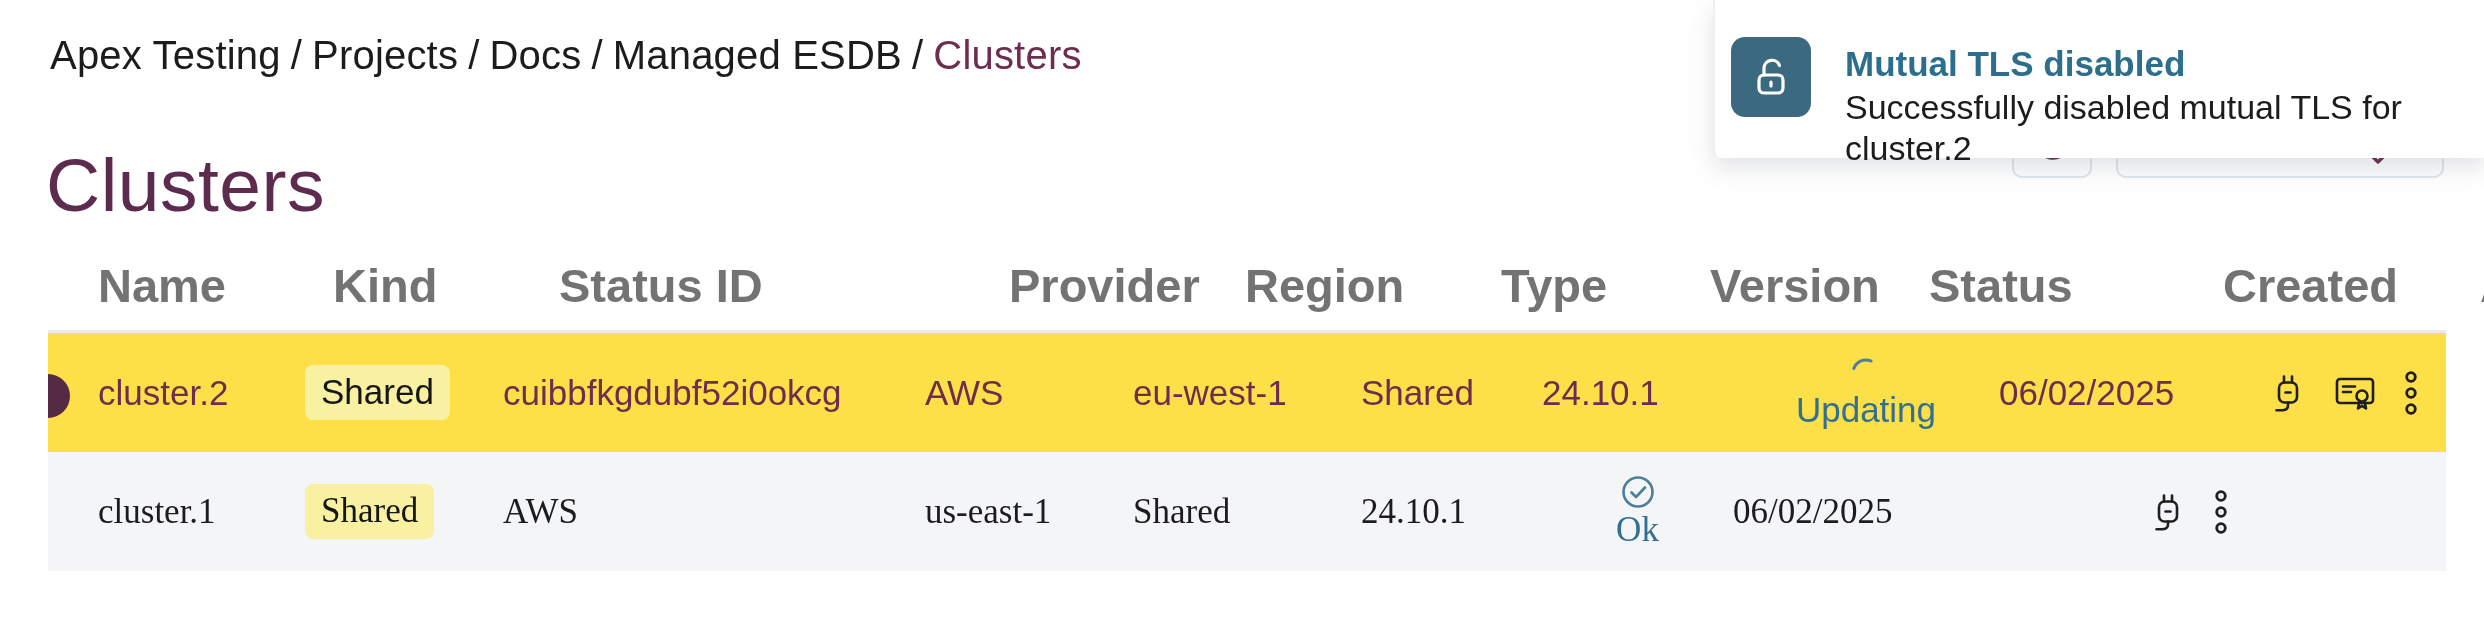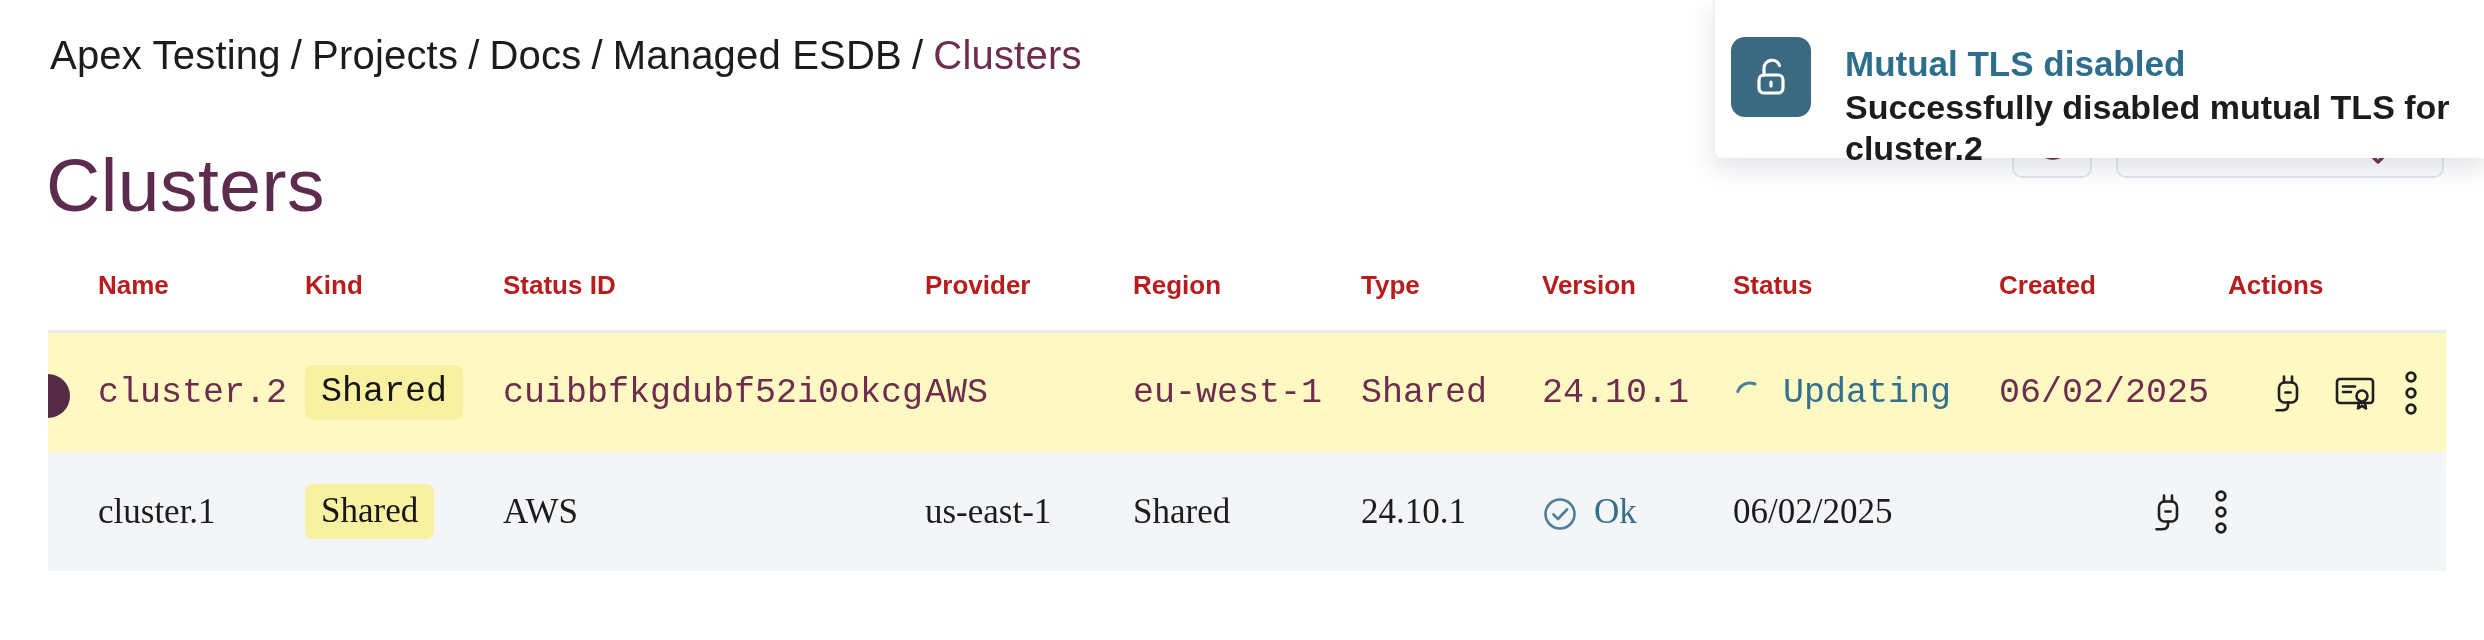--- a/index.html
+++ b/index.html
@@ -38,44 +38,44 @@
     border-bottom-left-radius:8px;
     box-shadow:0 10px 24px rgba(90,100,110,.18);
   }
   .toast-icon{
     position:absolute;left:16px;top:37px;width:80px;height:80px;
     background:var(--c-toast_icon_bg,#3b697f);border-radius:14px;
     display:flex;align-items:center;justify-content:center;
   }
   .toast-text{position:absolute;left:130px;top:16px;width:630px;}
   .toast-title{font-size:35px;font-weight:700;color:var(--c-toast_title,#2d6e8c);line-height:42px;margin-top:27px;}
-  .toast-msg{font-size:34px;color:#1c1c1e;line-height:41px;margin-top:2px;font-weight:bold;}
+  .toast-msg{font-size:34px;color:#1c1c1e;line-height:41px;margin-top:2px;}
   
   .table{position:absolute;left:48px;top:240px;width:2398px;}
   .trow{
     display:grid;
     grid-template-columns:207px 198px 422px 208px 228px 181px 191px 266px 229px 1fr;
     padding-left:50px;padding-right:28px;box-sizing:border-box;
     align-items:center;
   }
   .thead{height:93px;border-bottom:3px solid var(--c-divider,#e7ebee);
-         font-size:26px;font-weight:700;color:#b91c1c;}
+         font-size:47px;font-weight:700;color:#737373;gap:28px;}
   .tbody-row{height:119px;font-size:35px;}
-  .row-0{background:#fef9c3;color:var(--c-plum_link,#6e2d4f);font-family:Liberation Mono, monospace;}
+  .row-0{background:#fde047;color:var(--c-plum_link,#6e2d4f);}
   .row-1{background:var(--c-row_alt_bg,#f4f5f7);color:#1c1c1e;font-family:Liberation Serif, serif;}
   .marker{
     position:absolute;left:0;top:134px;width:22px;height:44px;
     background:var(--c-marker,#552a44);border-radius:0 22px 22px 0;
   }
   .badge{
     display:inline-block;background:var(--c-badge_bg,#f8f1a2);
     color:#161616;border-radius:8px;padding:7px 16px;line-height:1.15;
   }
-  .status-cell{display:flex;align-items:flex-end;gap:16px;
-               color:var(--c-teal_text,#33708f);}
+  .status-cell{display:flex;align-items:center;gap:0;
+               color:var(--c-teal_text,#33708f);flex-direction:column;}
   .actions-cell{display:flex;align-items:center;justify-content:flex-end;gap:26px;}
   .actions-cell svg{display:block;}
   .icon-btn{background:none;border:none;padding:0;margin:0;cursor:pointer;line-height:0;}
 </style>
 </head>
 <body>
 
 <nav class="breadcrumb">
   <span>Apex Testing</span><span class="sep">/</span><span>Projects</span><span class="sep">/</span><span>Docs</span><span class="sep">/</span><span>Managed ESDB</span><span class="sep">/</span><span class="current">Clusters</span>
 </nav>

